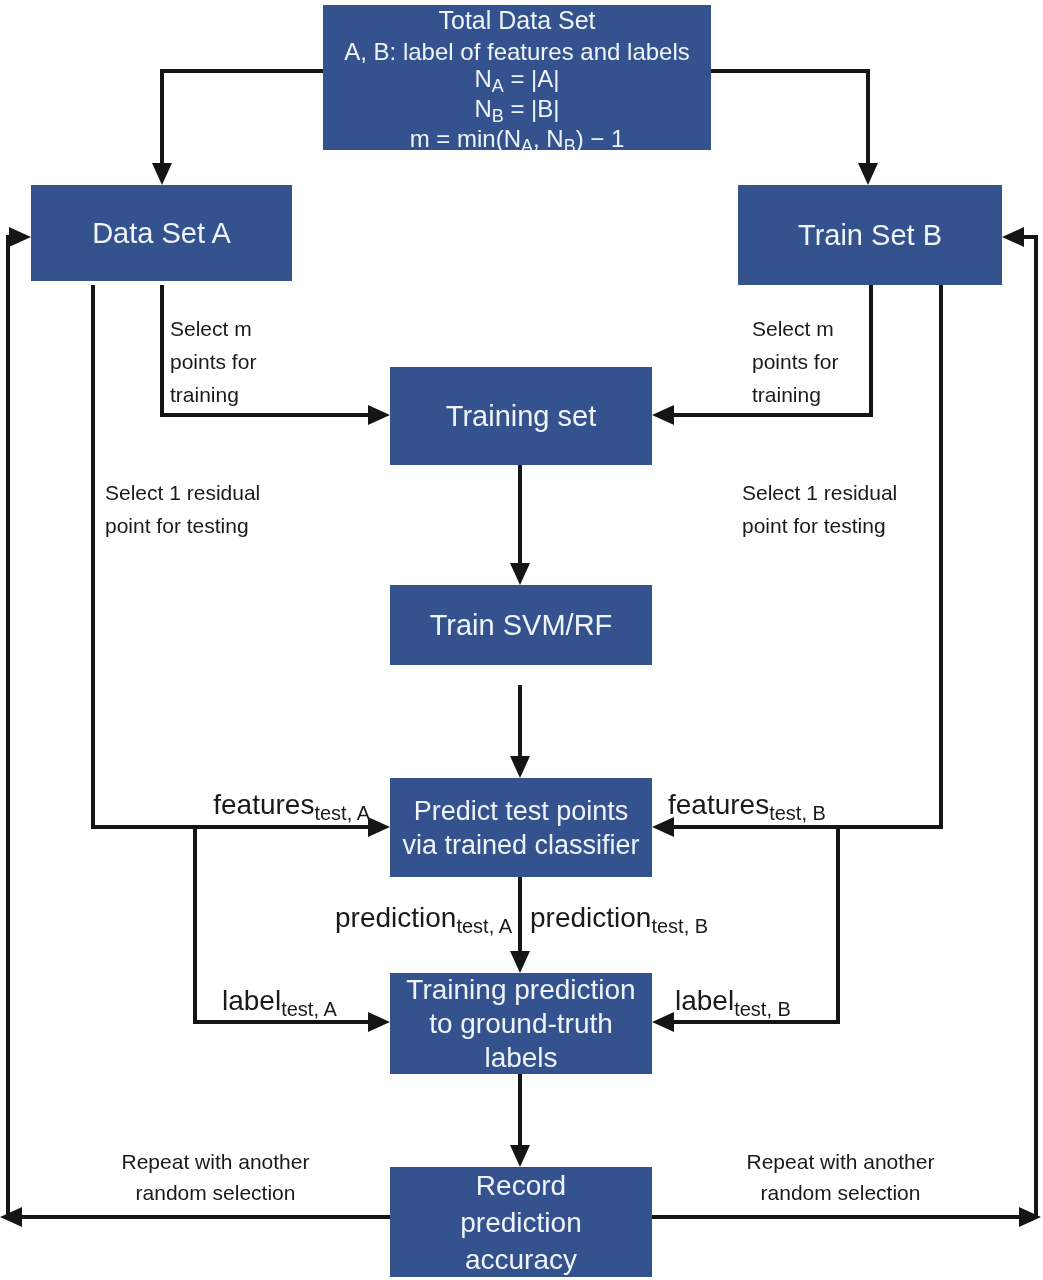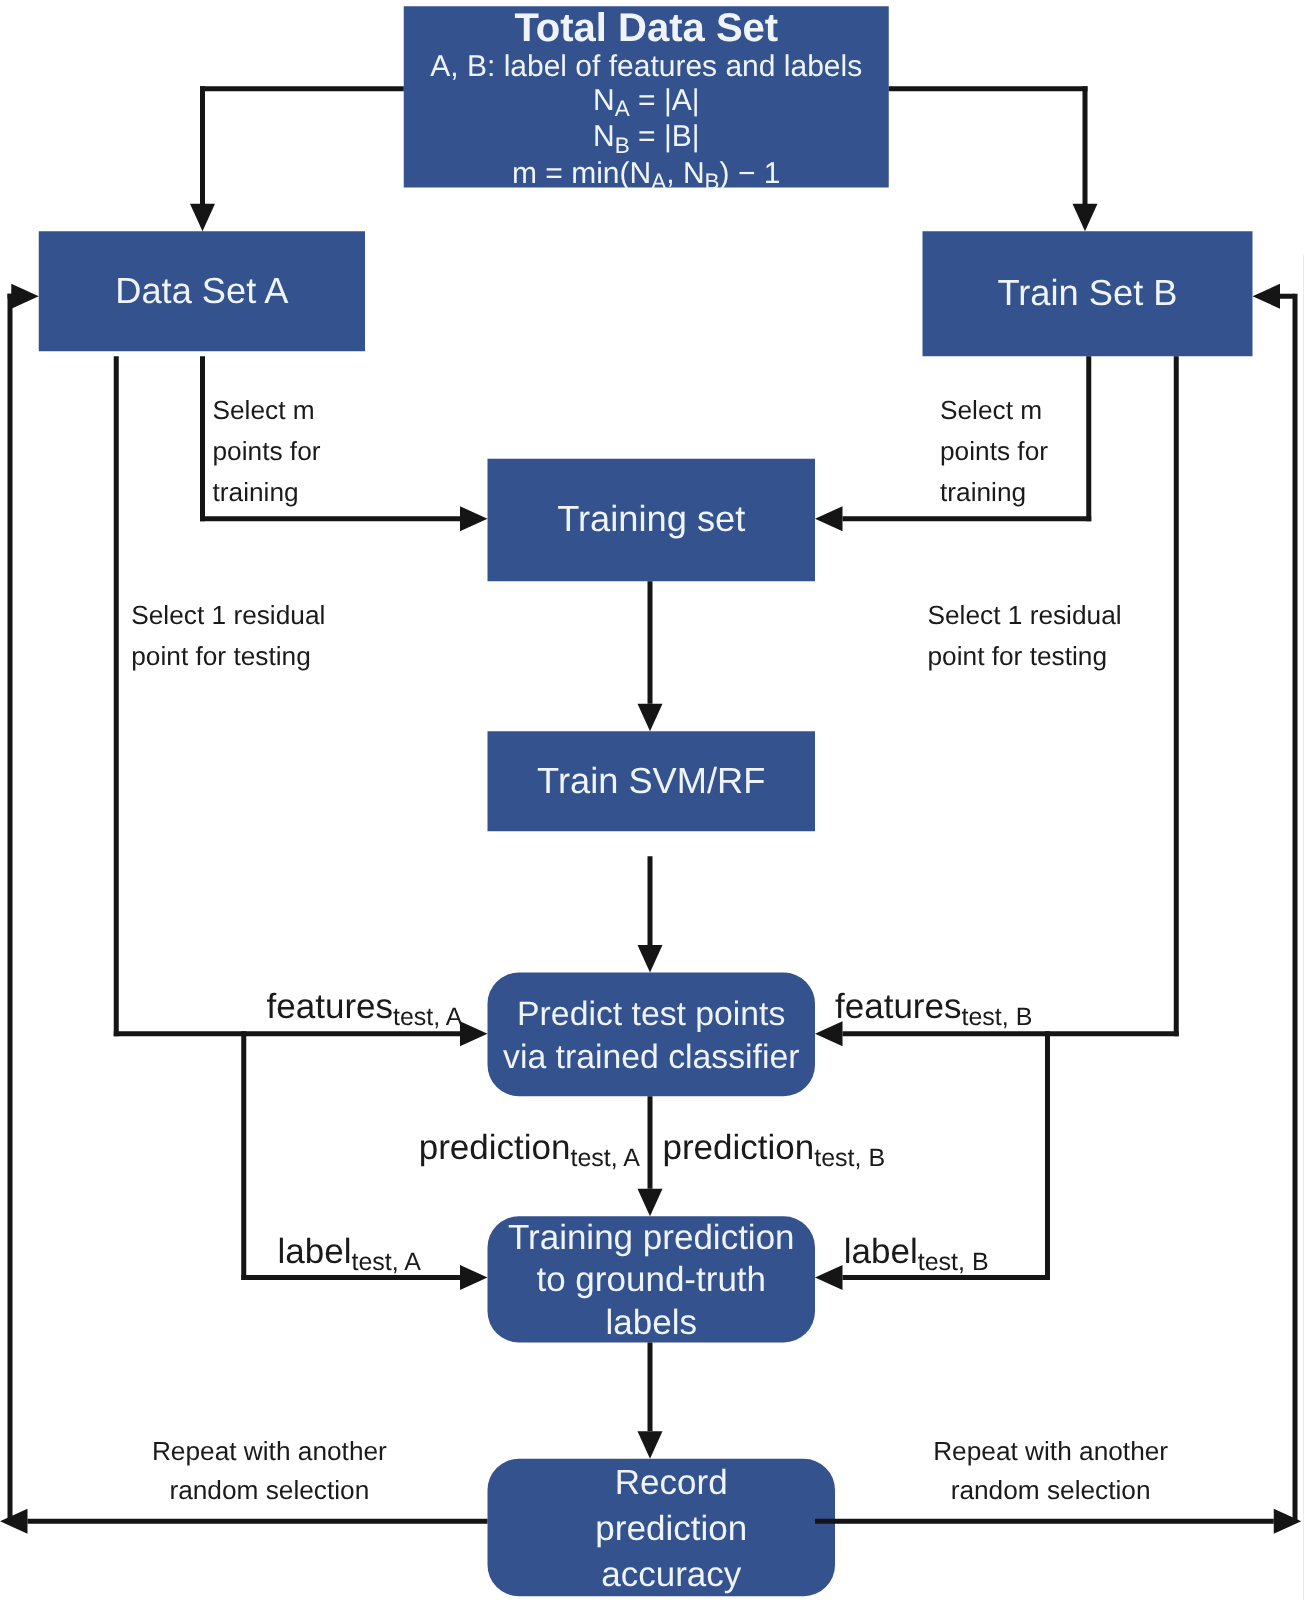--- a/index.html
+++ b/index.html
@@ -19,27 +19,27 @@
   .hline{position:absolute;height:4px;background:var(--line);}
   .vline{position:absolute;width:4px;background:var(--line);}
   .arr{position:absolute;width:0;height:0;}
   .arr.right{border-top:10px solid transparent;border-bottom:10px solid transparent;border-left:22px solid var(--line);}
   .arr.left{border-top:10px solid transparent;border-bottom:10px solid transparent;border-right:22px solid var(--line);}
   .arr.down{border-left:10px solid transparent;border-right:10px solid transparent;border-top:22px solid var(--line);}
   .elabel{position:absolute;color:var(--label-text);white-space:pre-line;font-size:21px;line-height:33px;}
   .sublbl{position:absolute;color:var(--label-text);font-size:28px;white-space:nowrap;}
   .sub{font-size:20px;position:relative;top:6px;}
   .total{flex-direction:column;line-height:27px;font-size:24px;padding-top:2px;}
-  .total .ttl{font-size:32px;font-weight:bold;line-height:36px;}
+  .total .ttl{font-size:25px;font-weight:normal;line-height:36px;}
   .msub{font-size:18px;position:relative;top:5px;}
   .fs29{font-size:29px;}
   .fs27{font-size:27px;line-height:34px;}
   .fs28{font-size:28px;line-height:34px;}
-  .rec{font-size:28px;line-height:37px;padding-left:16px;}
-  .ctr{text-align:center;border-radius:25px;}
+  .rec{font-size:28px;line-height:37px;}
+  .ctr{text-align:center;}
 </style>
 </head>
 <body>
 
 <div id="canvas">
 
   <div class="box total" style="left:323px;top:5px;width:388px;height:143px;">
     <div class="ttl">Total Data Set</div>
     <div>A, B: label of features and labels</div>
     <div><span>N</span><span class="msub">A</span><span> = |A|</span></div>

